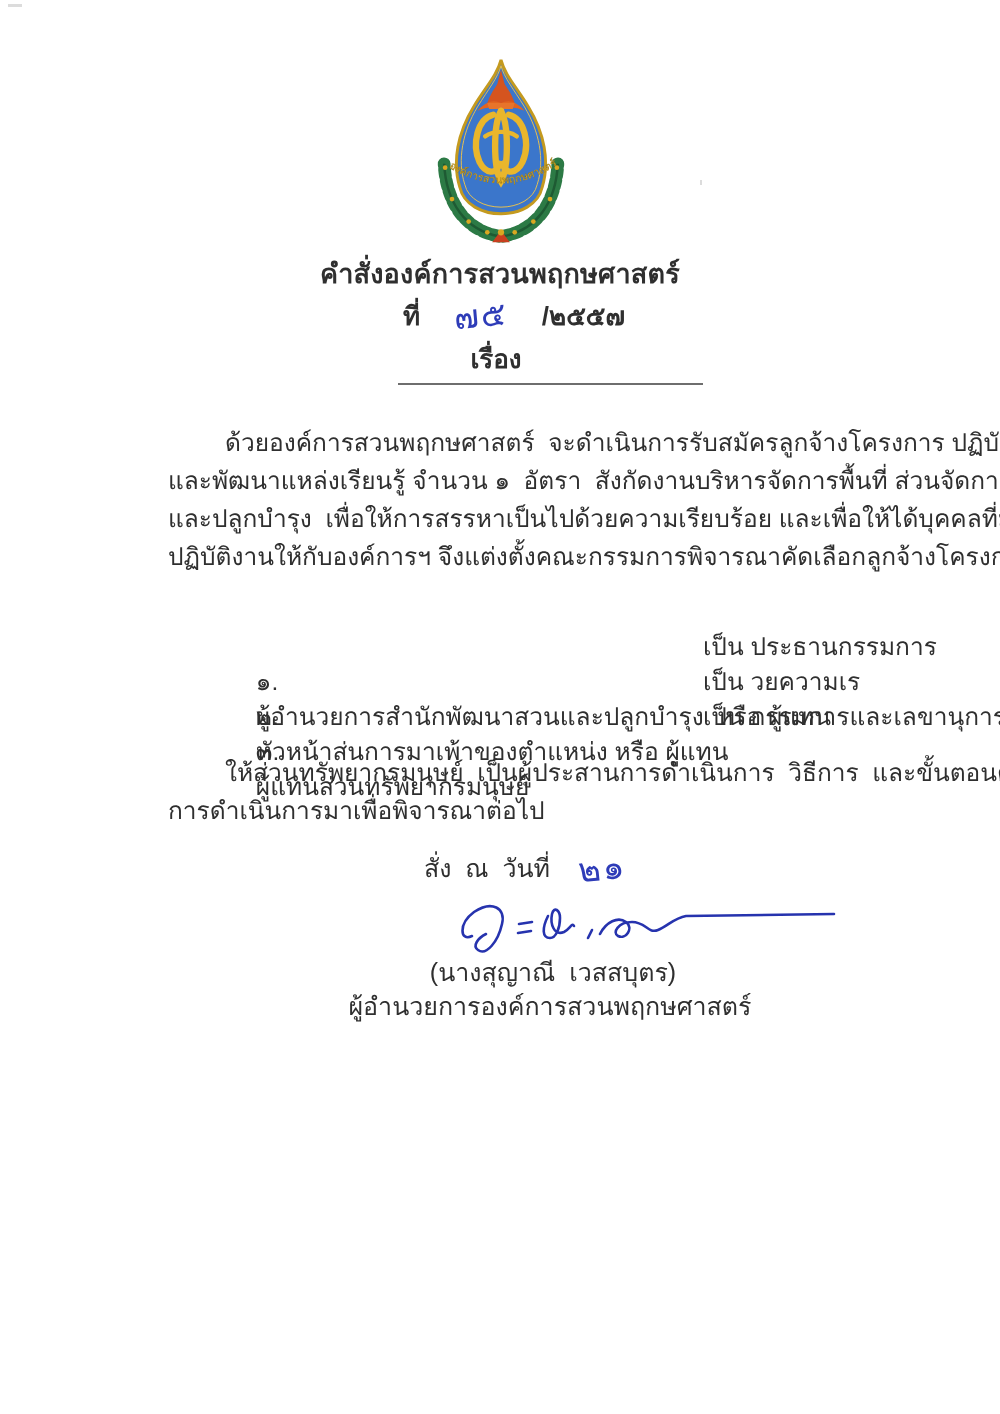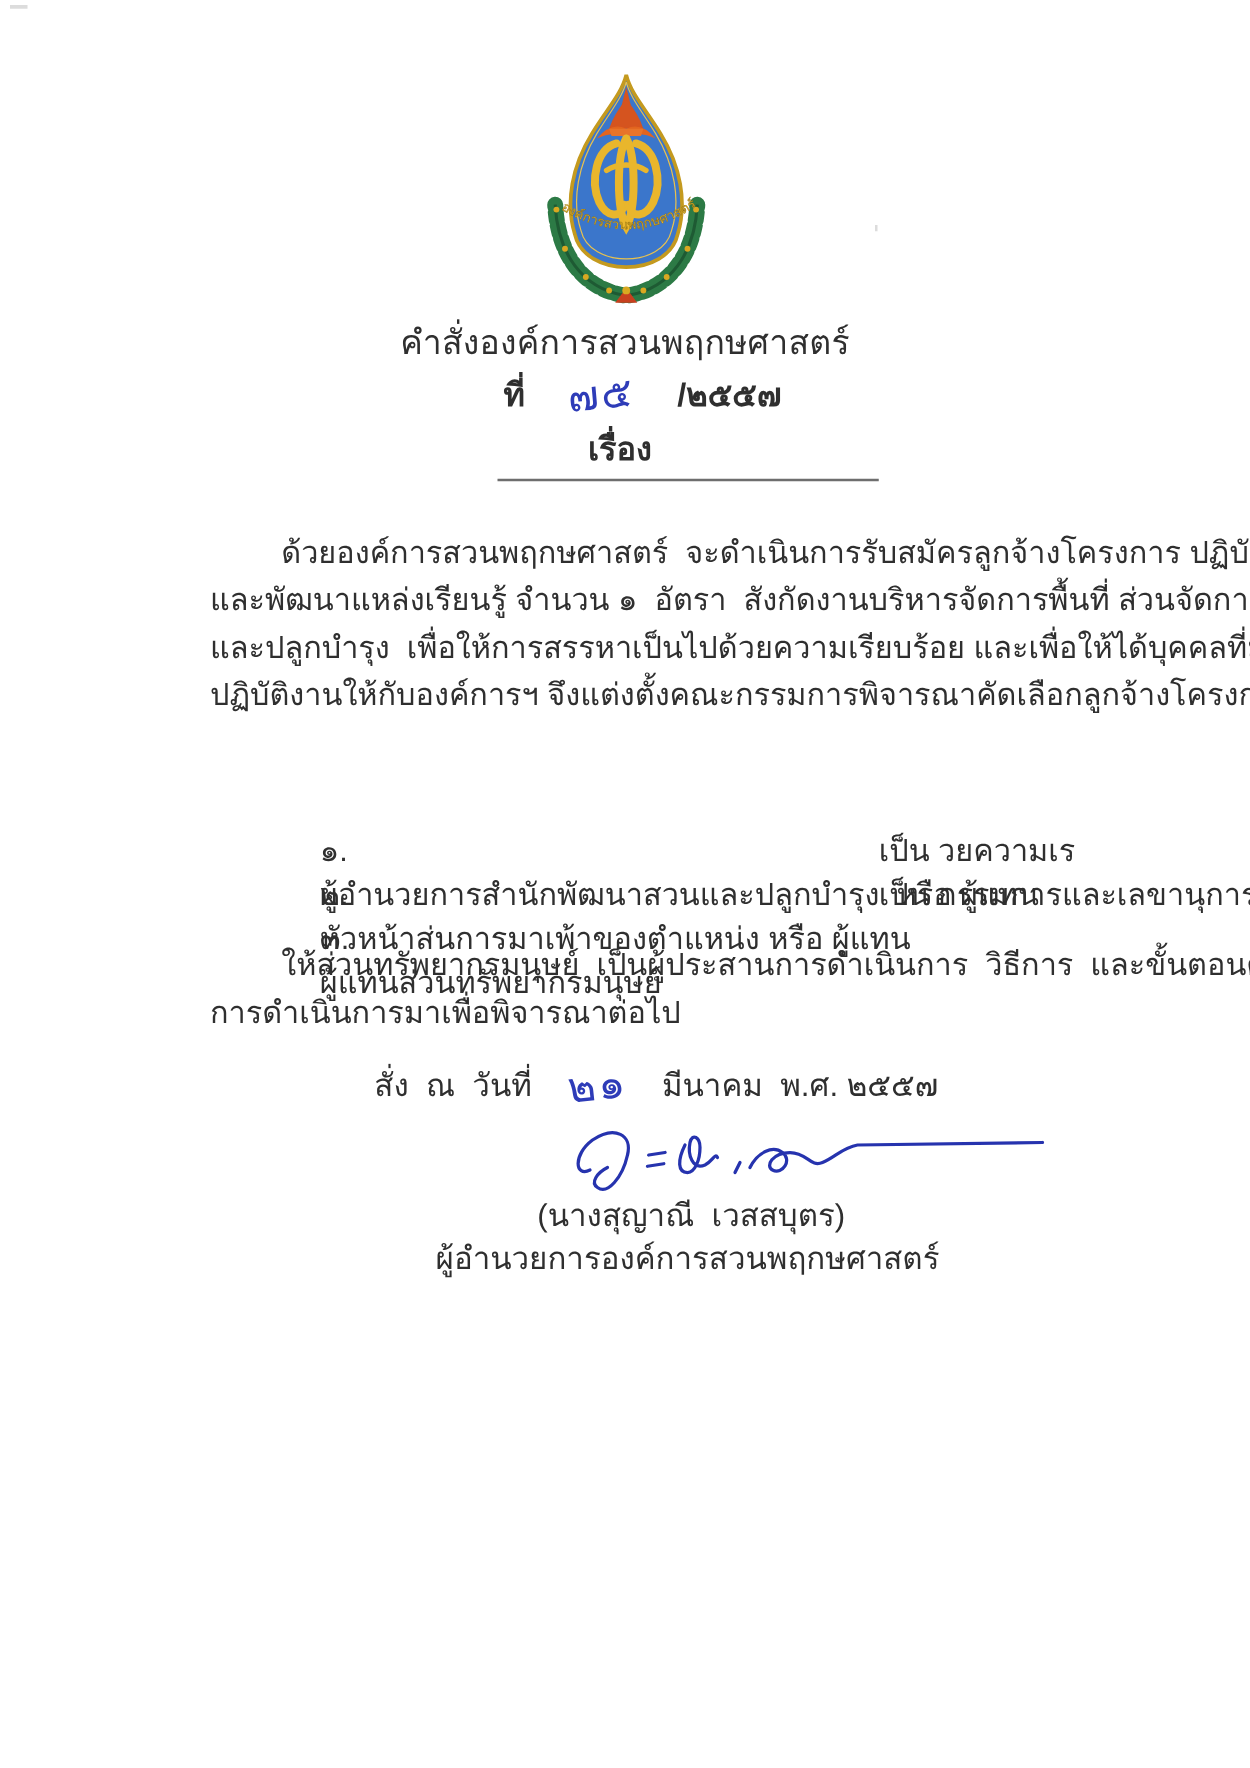--- a/index.html
+++ b/index.html
@@ -7,21 +7,21 @@
     position:relative;width:1000px;height:1414px;margin:0 auto;
     background:#ffffff;overflow:hidden;
     font-family:"Liberation Sans","DejaVu Sans",sans-serif;
     color:#2f2f2f;
   }
   .t{white-space:pre-wrap;}
   
   .emblem{position:absolute;left:421px;top:54px;width:160px;height:196px;}
   
   .doc-title{position:absolute;left:0;top:252px;width:1000px;text-align:center;
-    font-size:27px;font-weight:400;letter-spacing:.2px;}
+    font-size:27px;font-weight:700;letter-spacing:.2px;}
   .number-row{position:absolute;left:0;top:292px;width:1000px;height:46px;
     display:flex;justify-content:center;align-items:center;gap:34px;
     font-size:26px;font-weight:600;transform:translateX(14px);}
   .subject-row{position:absolute;left:0;top:338px;width:1000px;
     display:flex;justify-content:center;gap:28px;font-size:26px;font-weight:600;
     transform:translateX(-4px);}
   .hand{color:#2e3cb8;font-size:33px;font-weight:500;display:inline-block;
     transform:rotate(-5deg);letter-spacing:2px;}
   .divider{position:absolute;left:398px;top:383px;width:305px;height:2px;
     background:#6e6e6e;}
@@ -120,20 +120,21 @@
     <div class="line indent">ด้วยองค์การสวนพฤกษศาสตร์  จะดำเนินการรับสมัครลูกจ้างโครงการ ปฏิบัติงานในโครงการสร้าง</div>
     <div class="line">และพัฒนาแหล่งเรียนรู้ จำนวน ๑  อัตรา  สังกัดงานบริหารจัดการพื้นที่ ส่วนจัดการพื้นที่ สำนักพัฒนาสวน</div>
     <div class="line">และปลูกบำรุง  เพื่อให้การสรรหาเป็นไปด้วยความเรียบร้อย และเพื่อให้ได้บุคคลที่มีความสามารถมาช่วย</div>
     <div class="line">ปฏิบัติงานให้กับองค์การฯ จึงแต่งตั้งคณะกรรมการพิจารณาคัดเลือกลูกจ้างโครงการ ขึ้น ประกอบด้วยบุคคล</div>
   </div>
 
   <div class="committee">
     <div class="c-row">
       <span class="c-no">๑.</span>
       <span>ผู้อำนวยการสำนักพัฒนาสวนและปลูกบำรุง  หรือ ผู้แทน</span>
+      <span class="c-role">เป็น ประธานกรรมการ</span>
     </div>
     <div class="c-row">
       <span class="c-no">๒.</span>
       <span>หัวหน้าส่นการมาเพ้าของตำแหน่ง หรือ ผู้แทน</span>
       <span class="c-role">เป็น วยความเร</span>
     </div>
     <div class="c-row">
       <span class="c-no">๓.</span>
       <span>ผู้แทนส่วนทรัพยากรมนุษย์</span>
       <span class="c-role">เป็น กรรมการและเลขานุการ</span>
@@ -141,21 +142,20 @@
   </div>
 
   <div class="para para2">
     <div class="line indent">ให้ส่วนทรัพยากรมนุษย์  เป็นผู้ประสานการดำเนินการ  วิธีการ  และขั้นตอนต่างๆ และรายงานผล</div>
     <div class="line">การดำเนินการมาเพื่อพิจารณาต่อไป</div>
   </div>
 
   <div class="date-row">
     <span class="t">สั่ง  ณ  วันที่</span>
     <span class="hand">๒๑</span>
-    <span class="t">มีนาคม  พ.ศ. ๒๕๕๗</span>
   </div>
 
   <svg class="signature" viewBox="0 0 400 66" aria-hidden="true">
     <g fill="none" stroke="#2633ae" stroke-width="2.6" stroke-linecap="round" stroke-linejoin="round">
       <path d="M30,40 C18,46 16,28 32,16 C50,4 64,12 60,28 C56,46 44,60 36,54 C30,50 36,42 44,38"></path>
       <path d="M77,28 L90,26"></path>
       <path d="M76,37 L89,35"></path>
       <path d="M106,20 C100,32 100,42 108,42 C114,42 118,32 118,22 C118,14 112,10 110,18 C108,28 112,40 122,36 C128,33 130,26 132,30"></path>
       <path d="M150,34 L146,42"></path>
       <path d="M158,38 C164,26 176,20 184,26 C192,32 184,44 176,40 C170,37 176,26 190,26 C204,26 206,38 216,34 C226,30 232,22 244,20 L392,18"></path>

